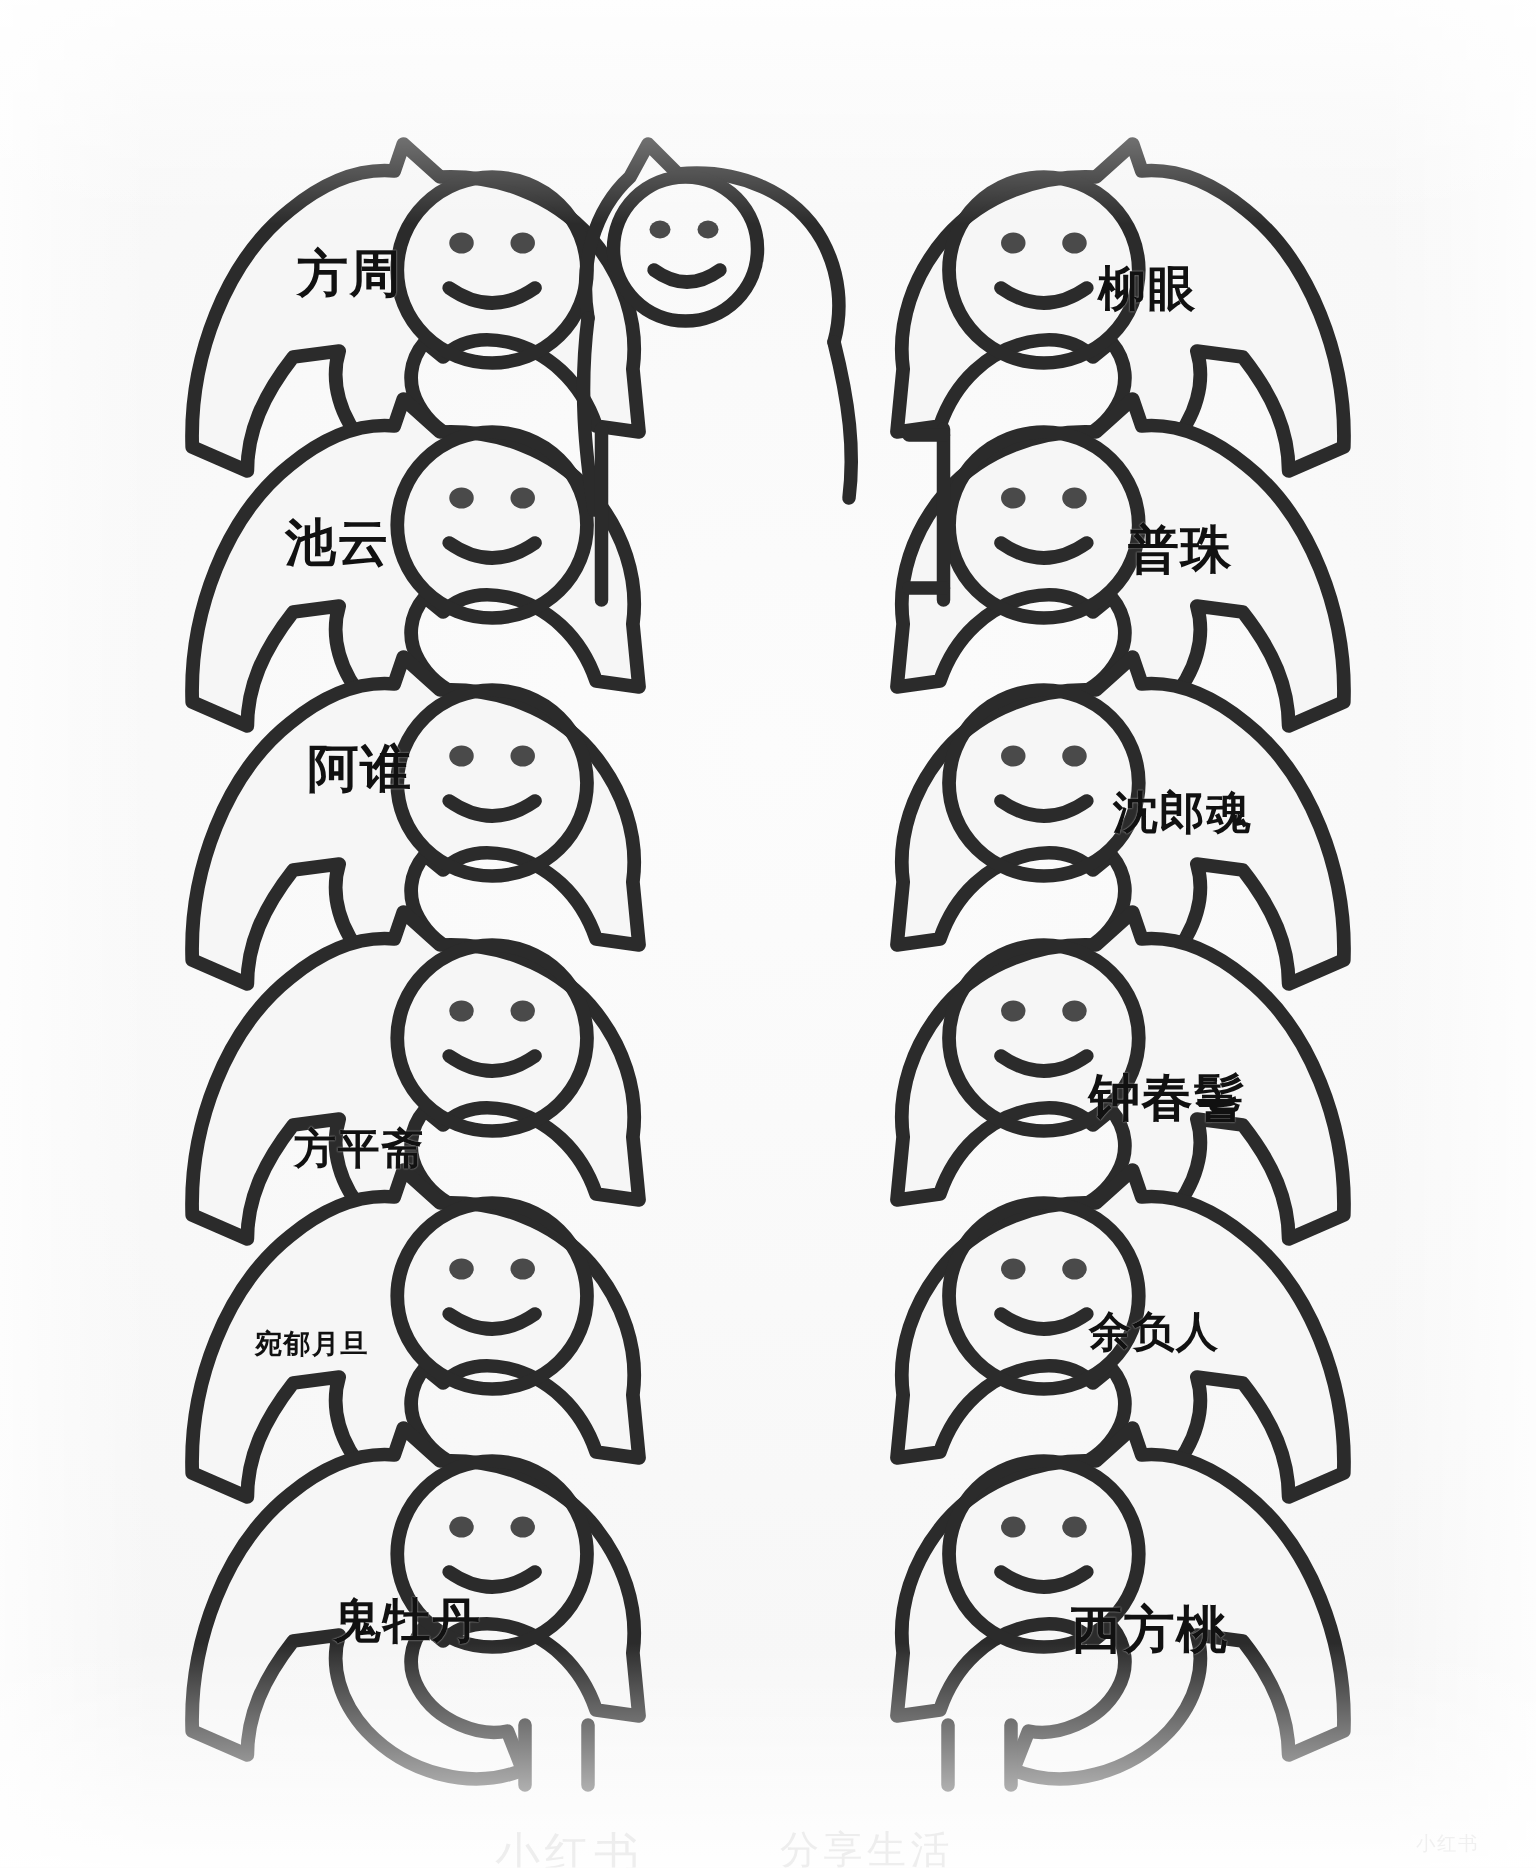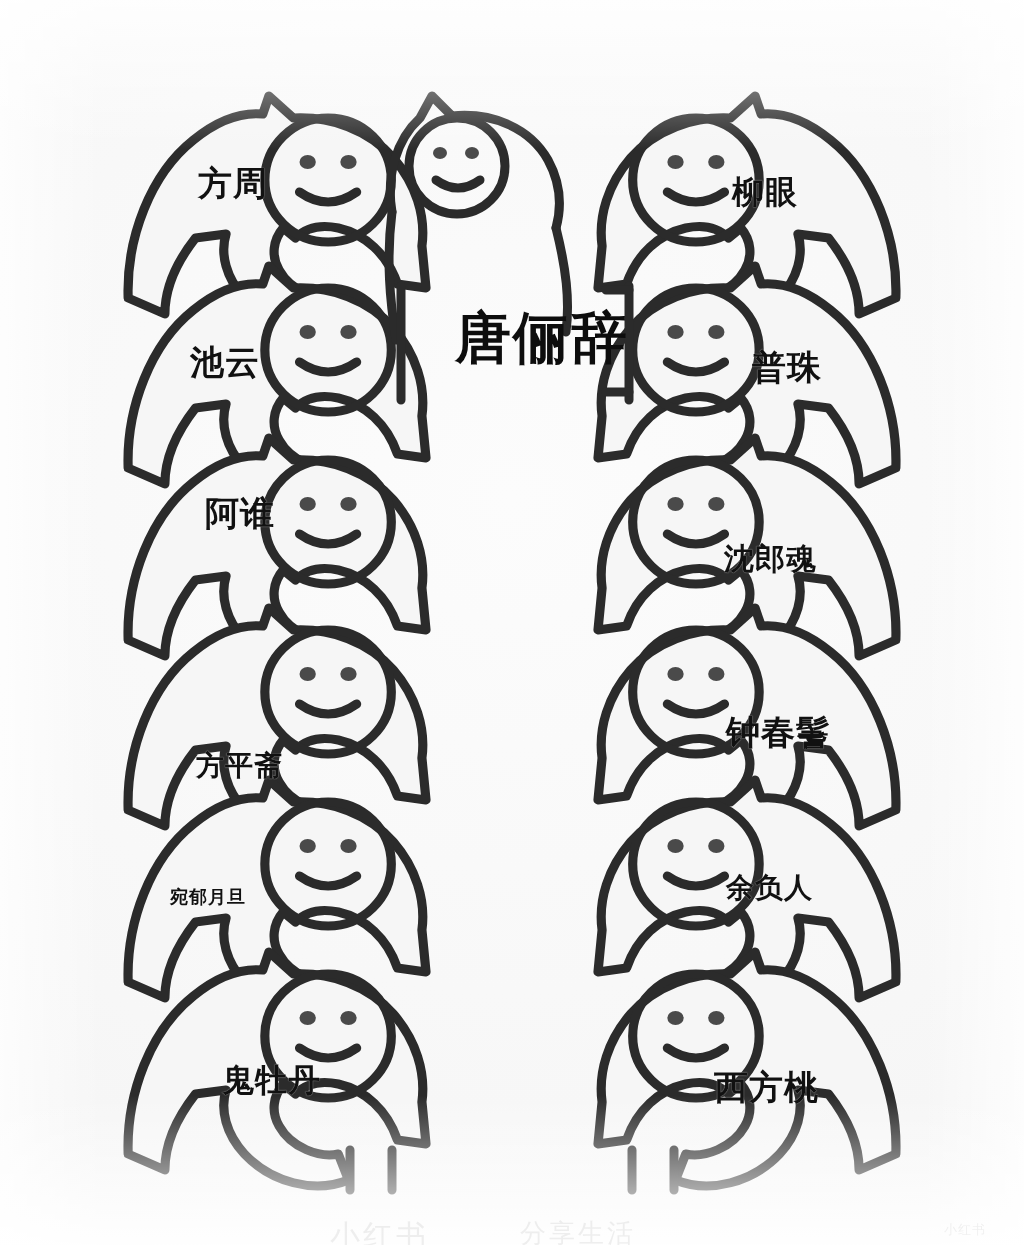--- a/index.html
+++ b/index.html
@@ -177,32 +177,31 @@
       <path class="stroke-o" d="M 392,212 C 386,260 390,300 396,340"></path>
       <path class="stroke-o" d="M 556,228 C 566,268 570,300 566,332"></path>
 
       <path class="stroke-o" d="M 401,286 L 401,400 M 629,286 L 629,400"></path>
       <path class="stroke-o" d="M 629,290 L 606,290 M 629,392 L 606,392"></path>
     </g>
   </svg>
 
   <div id="grain"></div>
 
-  <div class="center-name" style="left:455px;top:310px;">唐俪辞</div>
 
   <div class="lbl" style="left:198px;top:166px;font-size:34px;">方周</div>
   <div class="lbl" style="left:190px;top:345px;font-size:34px;">池云</div>
   <div class="lbl" style="left:205px;top:496px;font-size:34px;">阿谁</div>
   <div class="lbl" style="left:196px;top:725px;font-size:28px;margin-top:27px;">方平斋</div>
   <div class="lbl" style="left:170px;top:888px;font-size:18px;">宛郁月旦</div>
   <div class="lbl" style="left:222px;top:1064px;font-size:32px;">鬼牡丹</div>
 
   <div class="lbl" style="left:732px;top:176px;font-size:32px;">柳眼</div>
   <div class="lbl" style="left:752px;top:350px;font-size:34px;">普珠</div>
-  <div class="lbl" style="left:724px;top:528px;font-size:30px;margin-top:16px;">沈郎魂</div>
+  <div class="lbl" style="left:742px;top:528px;font-size:30px;">沈郎魂</div>
   <div class="lbl" style="left:726px;top:715px;font-size:34px;">钟春鬐</div>
   <div class="lbl" style="left:726px;top:874px;font-size:28px;">余负人</div>
   <div class="lbl" style="left:714px;top:1070px;font-size:34px;">西方桃</div>
 
   <div class="wm" style="left:330px;top:1216px;">小红书</div>
   <div class="wm" style="left:520px;top:1216px;font-size:26px;">分享生活</div>
   <div class="wm-small" style="left:944px;top:1222px;">小红书</div>
 
 </div>
 

